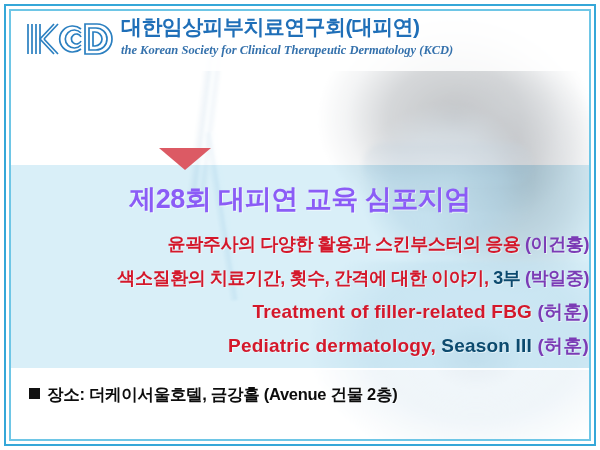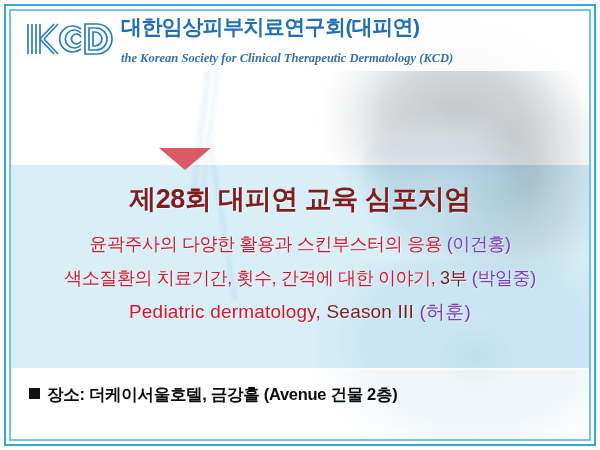--- a/index.html
+++ b/index.html
@@ -218,21 +218,21 @@
   }
   .org-en {
     font-family: "Liberation Serif", "DejaVu Serif", serif;
     font-size: 12.5px;
     font-weight: bold;
     font-style: italic;
     color: #2a6aa8;
     white-space: nowrap;
     letter-spacing: 0px;
     line-height: 16px;
-    margin-top: 10px;
+    margin-top: 2px;
     opacity: 0.95;
   }
 
   
   .free-banner {
     position: absolute;
     left: 7px;
     top: 97px;
     width: 344px;
     height: 42px;
@@ -263,49 +263,49 @@
   }
 
   
   .main-title {
     position: absolute;
     left: 0; right: 0;
     top: 170px;
     text-align: center;
     font-size: 27px;
     font-weight: bold;
-    color: #7f1d1d;
+    color: #8b5cf6;
     letter-spacing: -0.5px;
     white-space: nowrap;
     text-shadow: 1px 1px 0 rgba(255,255,255,0.55);
   }
 
   
   .program {
     position: absolute;
     left: 0; right: 0;
     top: 216px;
   }
   .prog-line {
     height: 34px;
     line-height: 34px;
-    text-align: center;
-    white-space: nowrap;
-    font-weight: normal;
+    text-align: right;
+    white-space: nowrap;
+    font-weight: bold;
     letter-spacing: -0.4px;
     text-shadow: 1px 1px 0 rgba(255,255,255,0.5);
   }
   .prog-line.ko { font-size: 18px; color: #d4182b; }
   .prog-line.en {
     font-size: 19px;
     color: #d4182b;
     letter-spacing: 0.2px;
   }
   .sp-name { color: #7b3bb5; }
-  .hl-blue { color: #7f1d1d; }
+  .hl-blue { color: #0c4a6e; }
 
   
   .info {
     position: absolute;
     left: 18px;
     top: 368px;
   }
   .info-line {
     height: 30px;
     line-height: 30px;
@@ -417,20 +417,24 @@
         <span>윤곽주사의 다양한 활용과 스킨부스터의 응용</span>
         <span class="sp-name">(이건홍)</span>
       </div>
 
       <div class="prog-line ko">
         <span>색소질환의 치료기간, 횟수, 간격에 대한 이야기,</span>
         <span class="hl-blue">3부</span>
         <span class="sp-name">(박일중)</span>
       </div>
 
+      <div class="prog-line en">
+        <span>Treatment of filler-related FBG</span>
+        <span class="sp-name">(허훈)</span>
+      </div>
 
       <div class="prog-line en">
         <span>Pediatric dermatology,</span>
         <span class="hl-blue">Season III</span>
         <span class="sp-name">(허훈)</span>
       </div>
 
     </div>
 
     <div class="info">

